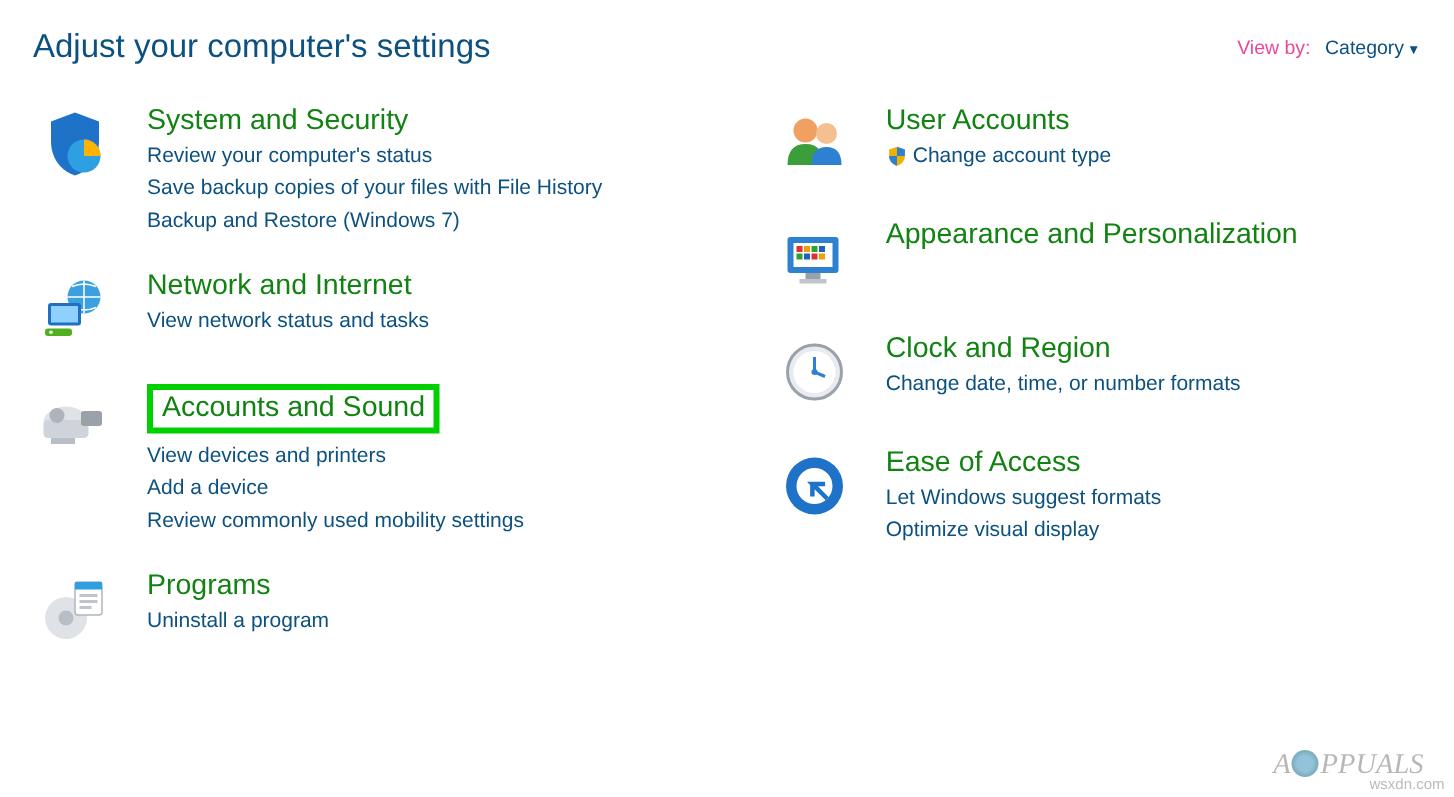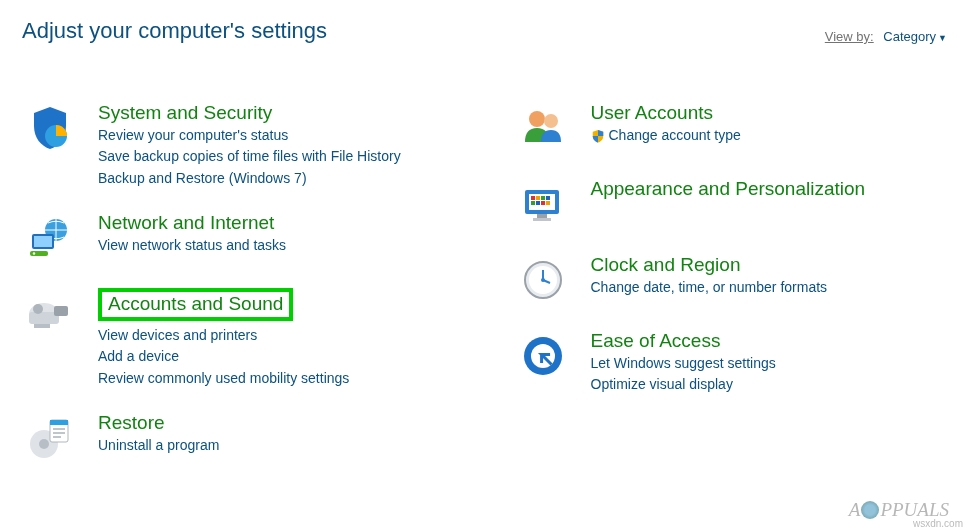--- a/index.html
+++ b/index.html
@@ -8,32 +8,32 @@
     font-family:"Segoe UI",Arial,sans-serif;
     font-size:13px;
     color:#222;
     background:#fff;
     width:969px;
     box-sizing:border-box;
   }
   .header{
     display:flex;
     justify-content:space-between;
-    align-items:flex-end;
-    margin-bottom:56px;
+    align-items:center;
+    margin-bottom:24px;
   }
   .title{
     color:#0c5180;
     font-size:22px;
     font-weight:400;
   }
   .viewby{
     font-size:13px;
   }
-  .viewby .label{color:#737373;margin-right:6px;text-decoration:underline;}
+  .viewby .label{color:#ec4899;margin-right:6px;}
   .viewby .value{color:#0c5180;cursor:pointer;}
   .viewby .chev{font-size:9px;margin-left:2px;color:#0c5180;}
   .columns{
     display:flex;
     gap:60px;
   }
   .col{flex:1;}
   .cat{
     display:flex;
     align-items:flex-start;
@@ -120,21 +120,21 @@
 <div class="columns">
   <div class="col" id="left-col">
       <div class="cat">
         <div class="icon">
           <svg viewBox="0 0 48 48" width="48" height="48">
             <path d="M24 3 L40 9 V22 C40 34 33 42 24 45 C15 42 8 34 8 22 V9 Z" fill="#1e73c8"></path>
             <circle cx="30" cy="32" r="11" fill="#2e9fe0"></circle>
             <path d="M30 21 A11 11 0 0 1 41 32 L30 32 Z" fill="#ffb100"></path>
           </svg>
         </div>
-        <div class="body"><span class="cat-title">System and Security</span><br><span class="link">Review your computer's status</span><span class="link">Save backup copies of time files with File History</span><span class="link">Backup and Restore (Windows 7)</span></div>
+        <div class="body"><span class="cat-title">System and Security</span><br><span class="link">Review your computer's status</span><span class="link">Save backup copies of your files with File History</span><span class="link">Backup and Restore (Windows 7)</span></div>
       </div>
       <div class="cat">
         <div class="icon">
           <svg viewBox="0 0 48 48" width="48" height="48">
             <circle cx="30" cy="16" r="11" fill="#3aa0e0"></circle>
             <path d="M19 16 h22 M30 5 v22 M22 9 a20 20 0 0 1 16 0 M22 23 a20 20 0 0 0 16 0" stroke="#fff" stroke-width="1" fill="none"></path>
             <rect x="6" y="20" width="22" height="15" rx="2" fill="#2070c0"></rect>
             <rect x="8" y="22" width="18" height="11" fill="#8fd0ff"></rect>
             <rect x="4" y="37" width="18" height="5" rx="2" fill="#50b020"></rect>
             <circle cx="8" cy="39.5" r="1.2" fill="#fff"></circle>
@@ -159,21 +159,21 @@
           <svg viewBox="0 0 48 48" width="48" height="48">
             <circle cx="18" cy="30" r="14" fill="#dfe3e8"></circle>
             <circle cx="18" cy="30" r="5" fill="#b8bec5"></circle>
             <rect x="24" y="6" width="18" height="22" rx="2" fill="#fff" stroke="#b0b6bd"></rect>
             <rect x="24" y="6" width="18" height="5" fill="#2e9fe0"></rect>
             <rect x="27" y="14" width="12" height="2" fill="#c0c5cb"></rect>
             <rect x="27" y="18" width="12" height="2" fill="#c0c5cb"></rect>
             <rect x="27" y="22" width="8" height="2" fill="#c0c5cb"></rect>
           </svg>
         </div>
-        <div class="body"><span class="cat-title">Restore</span><br><span class="link">Uninstall a program</span></div>
+        <div class="body"><span class="cat-title">Programs</span><br><span class="link">Uninstall a program</span></div>
       </div>
     </div>
   <div class="col" id="right-col">
       <div class="cat">
         <div class="icon">
           <svg viewBox="0 0 48 48" width="48" height="48">
             <circle cx="18" cy="15" r="8" fill="#f0a060"></circle>
             <path d="M6 38 Q6 24 18 24 Q30 24 30 38 Z" fill="#3a9f3a"></path>
             <circle cx="32" cy="17" r="7" fill="#f4c090"></circle>
             <path d="M22 38 Q22 26 32 26 Q42 26 42 38 Z" fill="#2e80d0"></path>
@@ -218,19 +218,19 @@
       </div>
       <div class="cat">
         <div class="icon">
           <svg viewBox="0 0 48 48" width="48" height="48">
             <circle cx="24" cy="24" r="19" fill="#1e73c8"></circle>
             <circle cx="24" cy="24" r="12" fill="#fff"></circle>
             <path d="M24 12 L24 26 L18 20 M24 26 L30 20" stroke="#1e73c8" stroke-width="3" fill="none" transform="rotate(135 24 24)"></path>
             <path d="M10 24 a14 14 0 0 1 28 0" fill="none" stroke="#1e73c8" stroke-width="3"></path>
           </svg>
         </div>
-        <div class="body"><span class="cat-title">Ease of Access</span><br><span class="link">Let Windows suggest settings</span><span class="link">Optimize visual display</span></div>
+        <div class="body"><span class="cat-title">Ease of Access</span><br><span class="link">Let Windows suggest formats</span><span class="link">Optimize visual display</span></div>
       </div>
     </div>
 </div>
 
 <div class="watermark">A<span class="icon-small"></span>PPUALS</div>
 <div class="src">wsxdn.com</div>
 
 </body></html>

